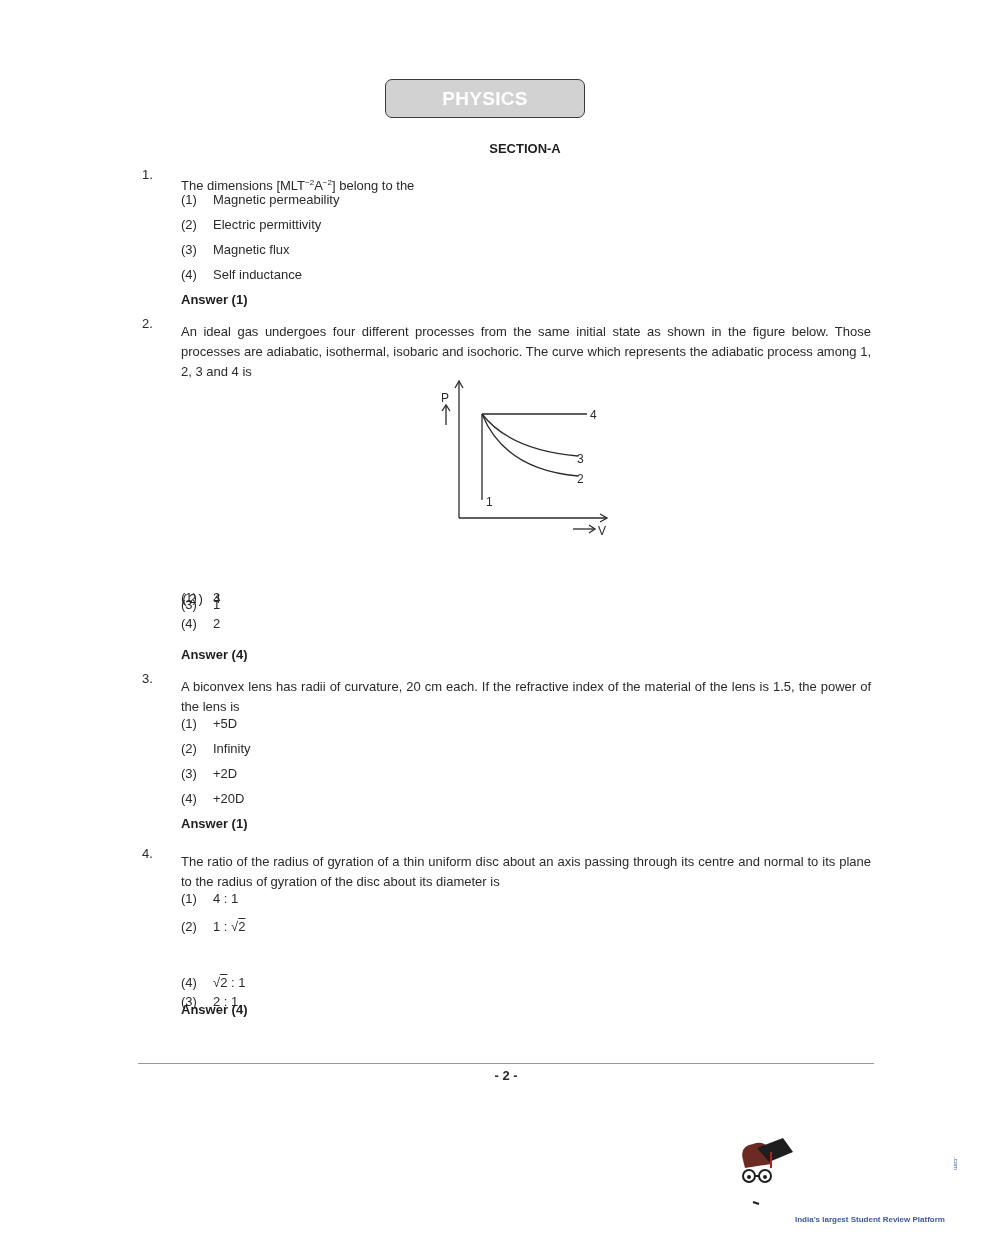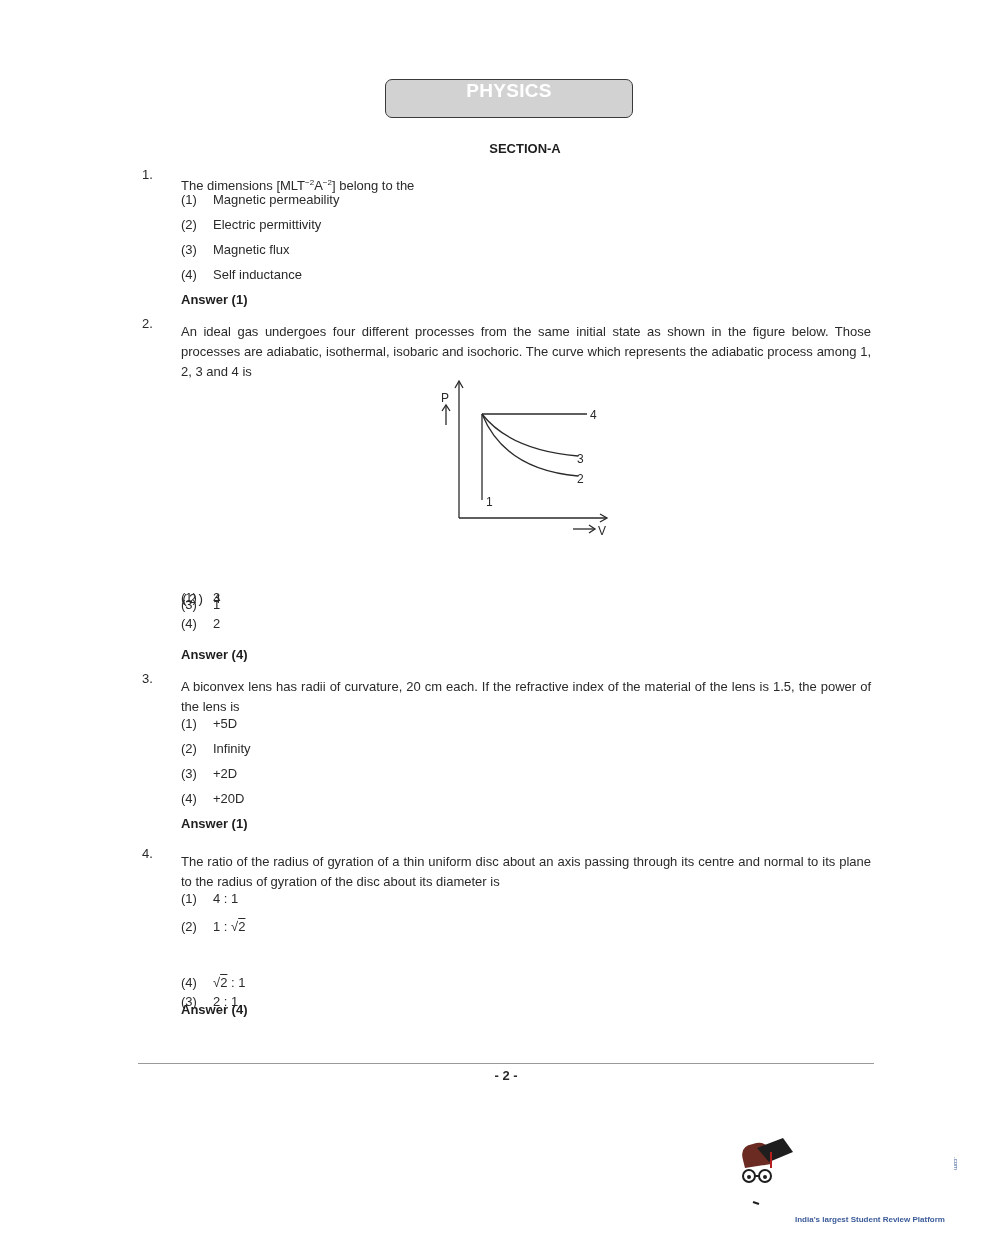--- a/index.html
+++ b/index.html
@@ -1,20 +1,20 @@
 <!DOCTYPE html>
 <html><head>
 <meta charset="utf-8">
 <style>
   html, body { margin: 0; padding: 0; background: #ffffff; }
   body { width: 993px; height: 1245px; position: relative; overflow: hidden;
          font-family: "Liberation Sans", sans-serif; color: #2a2a2a; }
-  .banner { position: absolute; left: 385px; top: 79px; width: 248px; height: 39px;
+  .banner { position: absolute; left: 385px; top: 79px; width: 200px; height: 39px;
             border: 1.5px solid #3a3a3a; border-radius: 7px; background: #d2d2d2;
-            box-sizing: border-box; display: flex; justify-content: center; }
+            box-sizing: border-box; display: flex; align-items: center; justify-content: center; }
   .banner span { color: #ffffff; font-weight: bold; font-size: 19px; letter-spacing: 0.3px; }
   .section { position: absolute; left: 0; width: 1050px; top: 141px; text-align: center;
              font-weight: bold; font-size: 13px; color: #1e1e1e; }
   .q { position: absolute; left: 0; width: 993px; font-size: 13px; line-height: 20px; }
   .qnum { position: absolute; left: 142px; }
   .qtext { position: absolute; left: 181px; width: 690px; text-align: justify; margin-top: 8px; }
   .opt { position: absolute; left: 181px; font-size: 13px; }
   .opt .n { display: inline-block; width: 32px; }
   .ans { position: absolute; left: 181px; font-weight: bold; font-size: 13px; color: #1e1e1e; }
   sup { font-size: 8px; }

